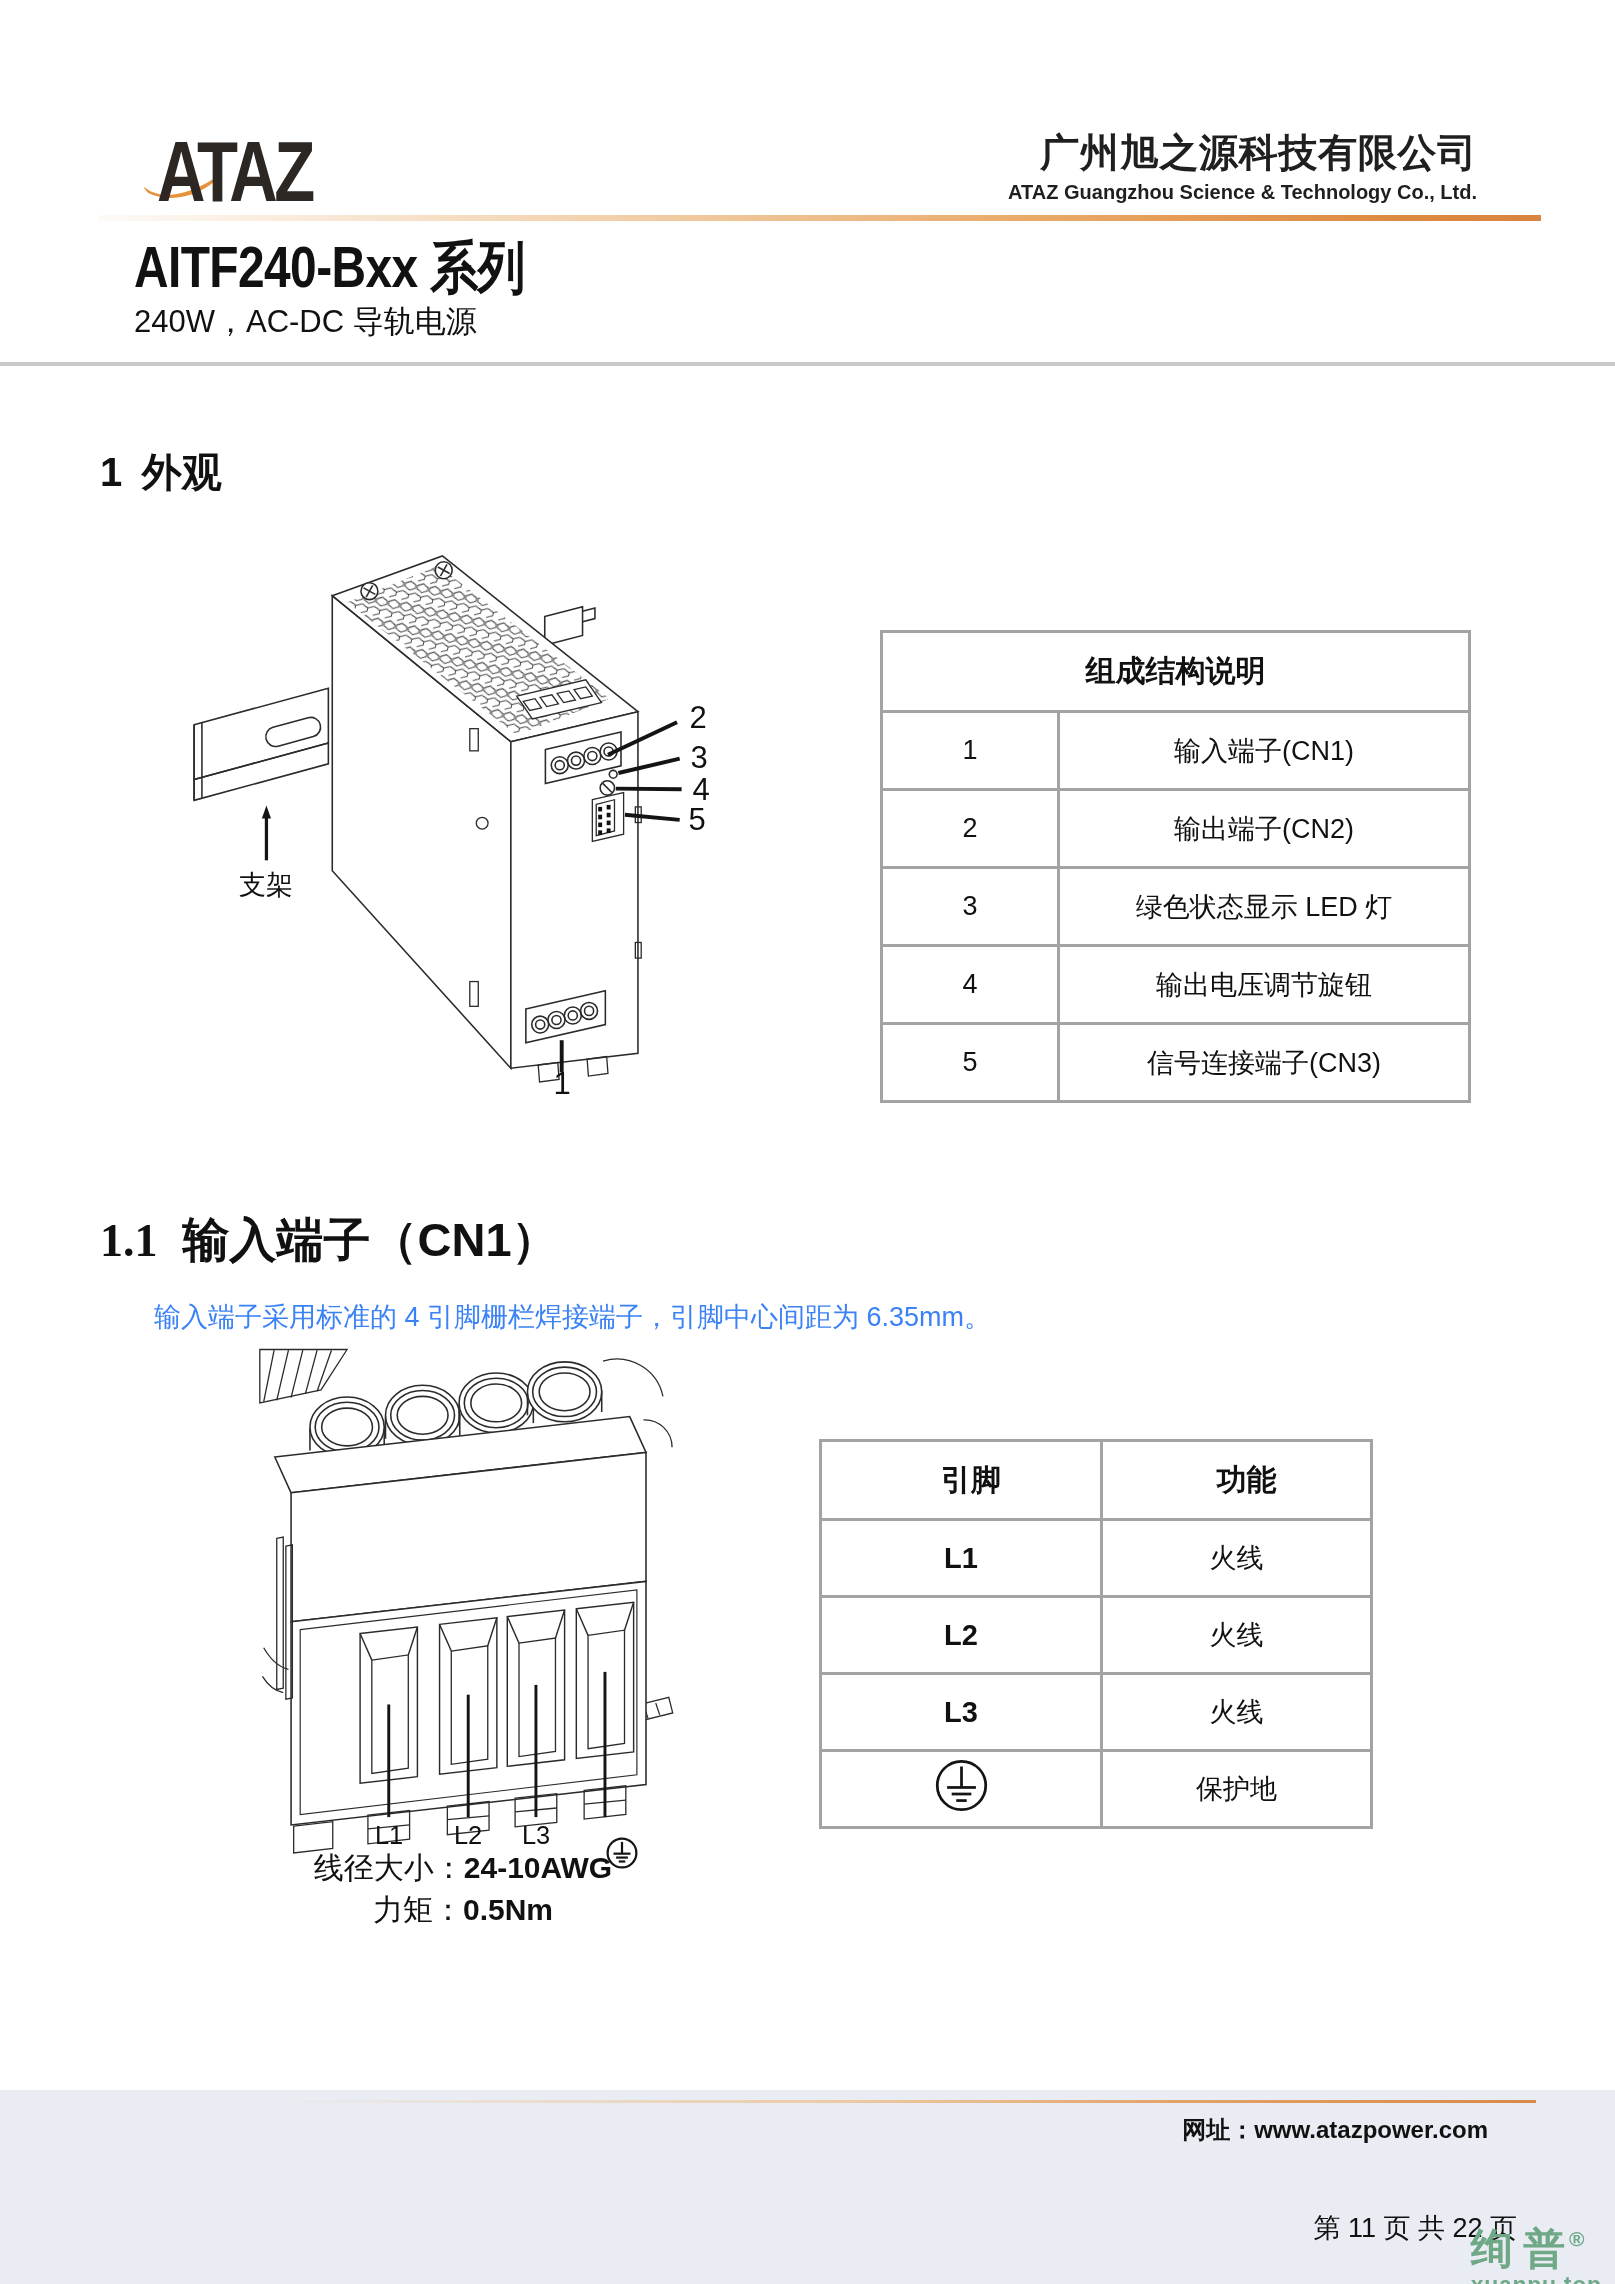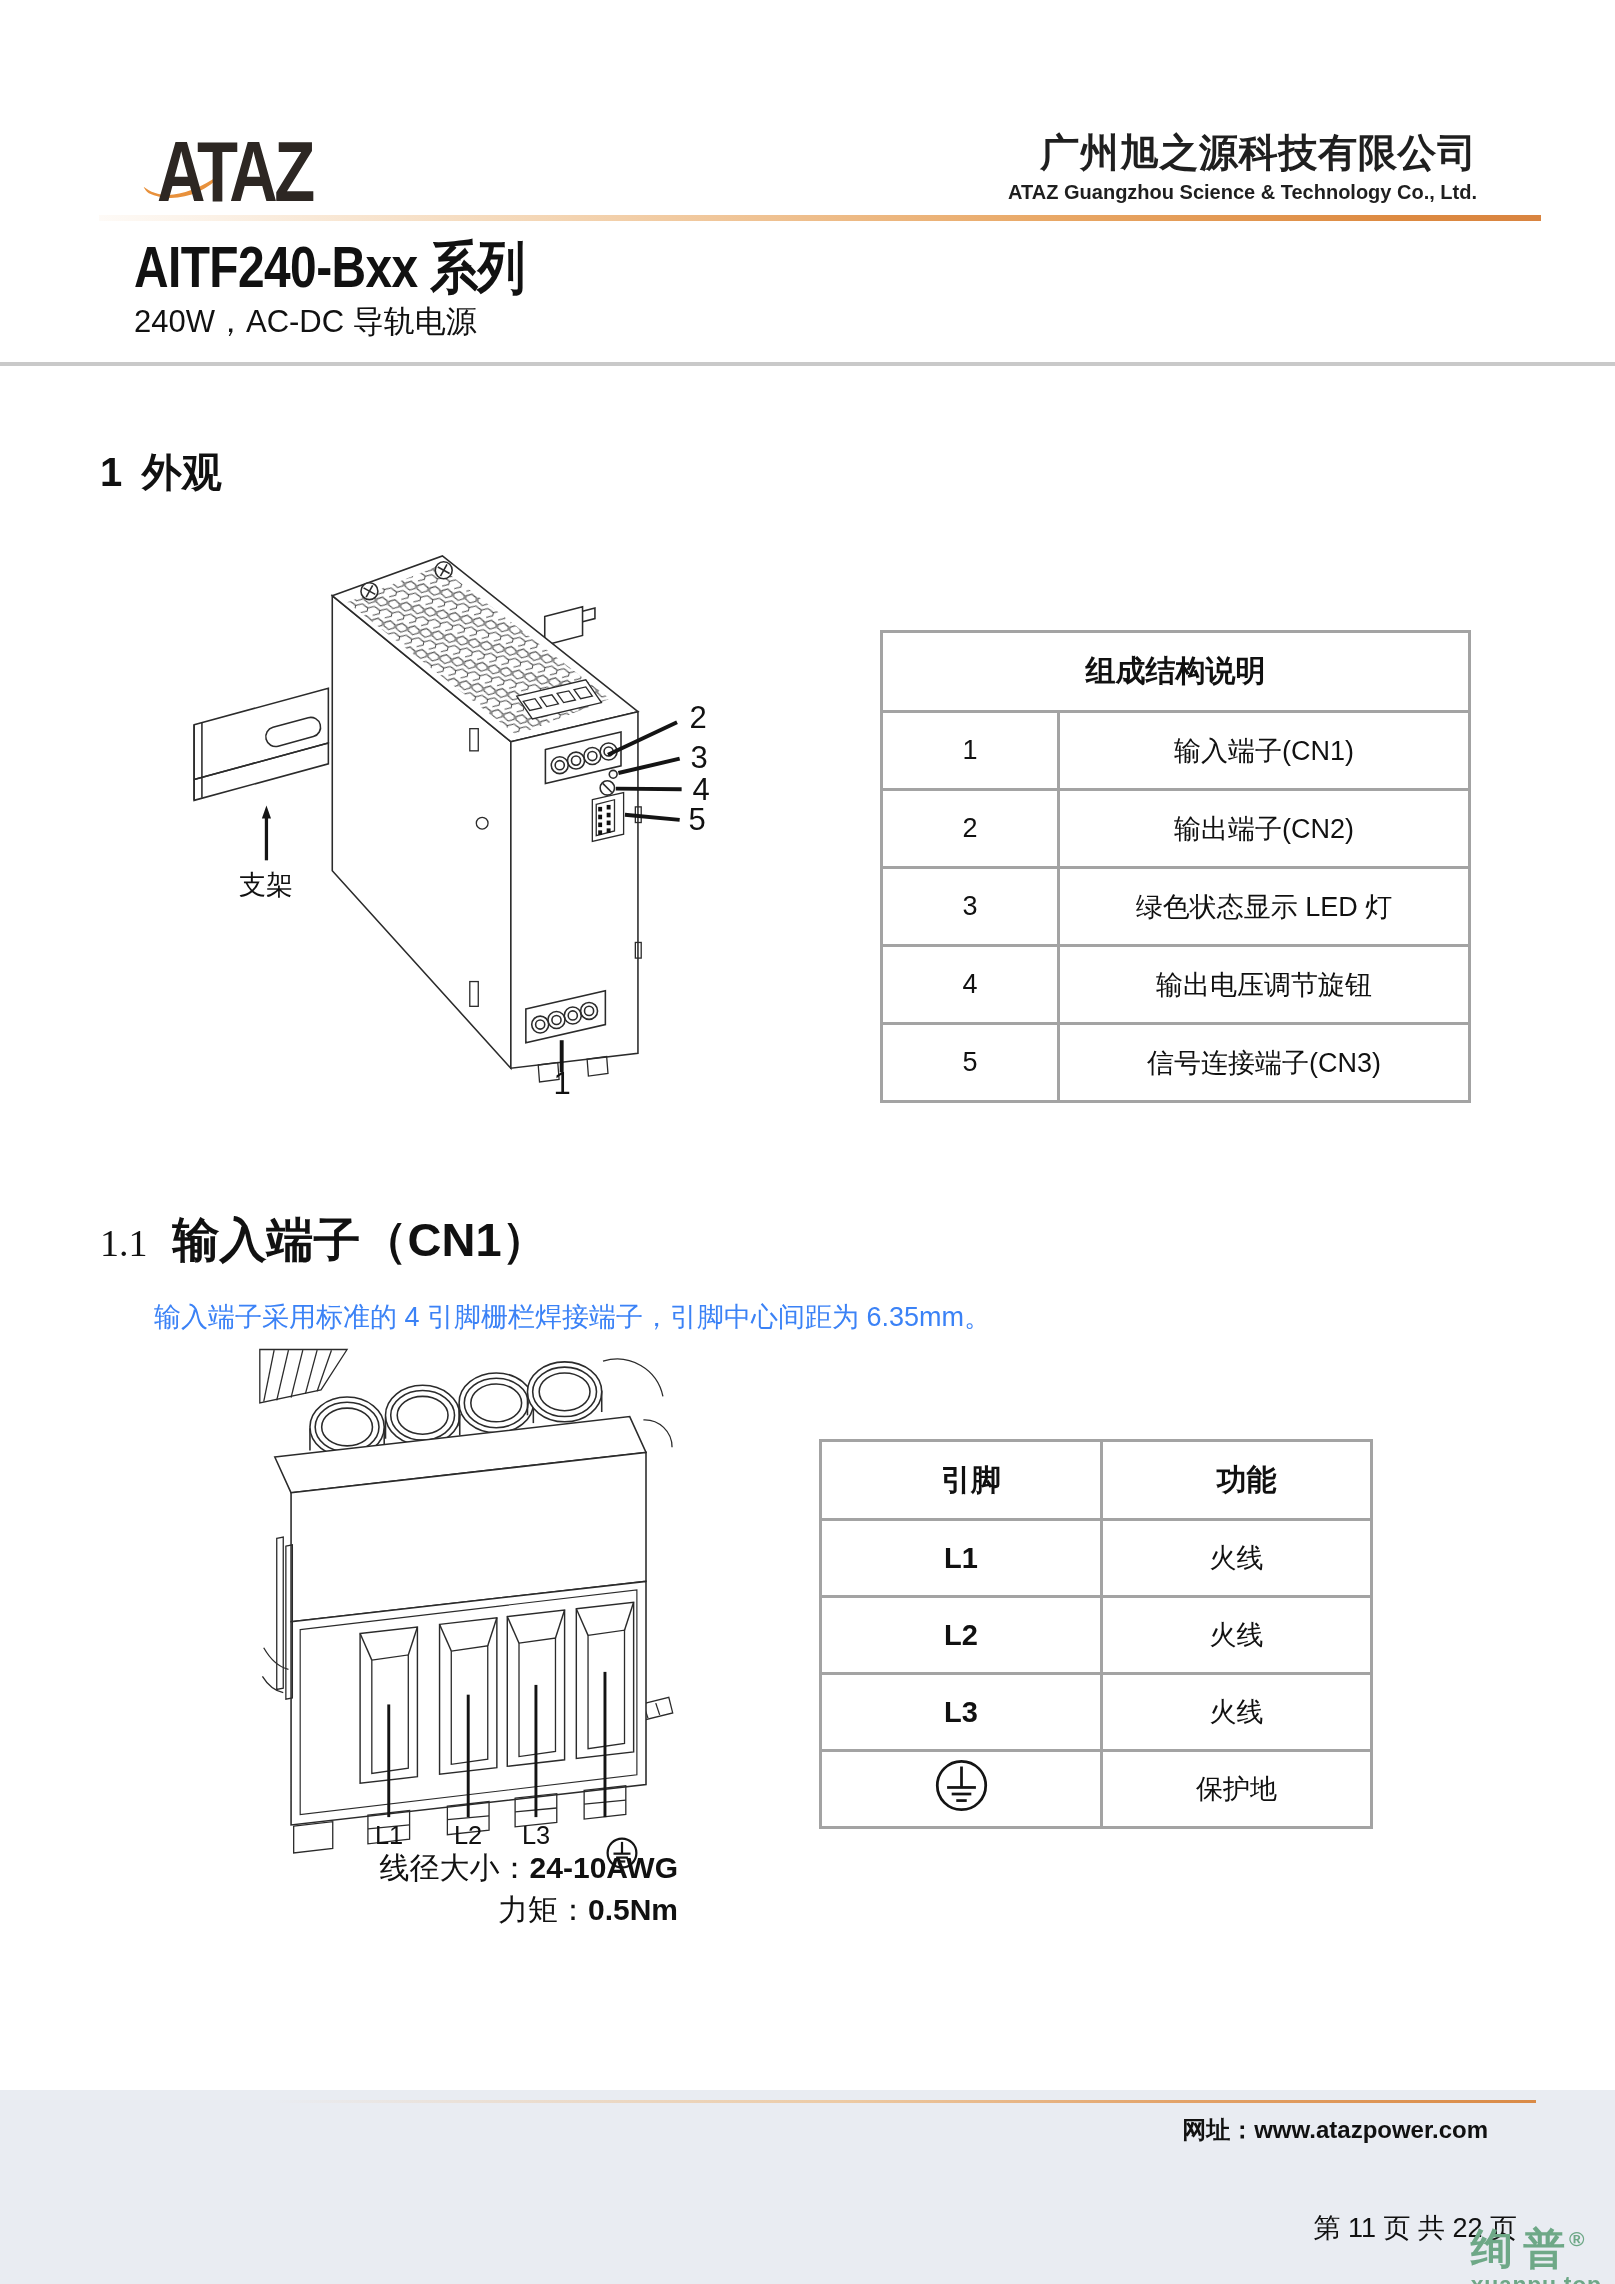--- a/index.html
+++ b/index.html
@@ -21,33 +21,33 @@
   
   .doc-title{left:134px;top:239px;font-size:57px;font-weight:700;letter-spacing:-0.7px;
              transform:scaleX(.84);transform-origin:left top;white-space:nowrap;}
   .doc-subtitle{left:134px;top:306px;font-size:31px;font-weight:400;white-space:nowrap;}
   .gray-rule{left:0;top:362px;width:1616px;height:3.9px;background:#c9c9c9;}
 
   
   .h1{left:100px;top:452px;font-size:40px;font-weight:700;white-space:nowrap;}
   .h1 .h-txt{margin-left:19.6px;}
   .h2{left:100px;top:1216px;white-space:nowrap;}
-  .h2 .h-num{font-family:"Liberation Serif","DejaVu Serif",serif;font-size:38px;font-weight:400;}
+  .h2 .h-num{font-family:"Liberation Serif","DejaVu Serif",serif;font-size:46px;font-weight:700;}
   .h2 .h-txt{font-size:47px;font-weight:700;margin-left:25px;}
   .body-text{left:154px;top:1304px;font-size:27px;color:#3b82f6;white-space:nowrap;}
 
   
   .fig1{left:183px;top:554px;width:541px;height:554px;}
   .fig2{left:248px;top:1343px;width:430px;height:521px;}
   .fig1 svg,.fig2 svg{position:absolute;left:0;top:0;}
   .callout{position:absolute;font-size:31px;font-weight:500;color:#111;transform:translate(-50%,-50%);}
   .bracket-label{position:absolute;font-size:27px;font-weight:500;color:#111;transform:translate(-50%,-50%);white-space:nowrap;}
   .pin-label{position:absolute;font-size:25.4px;font-weight:500;color:#111;transform:translate(-50%,-50%);}
   .earth-label{position:absolute;transform:translate(-50%,-50%);}
-  .wire-line{left:248px;top:1853px;width:430px;text-align:right;font-size:30px;white-space:nowrap;}
+  .wire-line{left:248px;top:1853px;width:430px;text-align:center;font-size:30px;white-space:nowrap;}
   .wire-line .lbl{font-weight:500;}
   .wire-line .val{font-weight:700;}
   .torque-line{top:1895px;}
 
   
   .tbl{position:absolute;border-collapse:collapse;table-layout:fixed;background:#fff;}
   .tbl td{border:3.3px solid #a3a3a3;text-align:center;vertical-align:middle;padding:0;}
   .table1{left:880px;top:630px;width:591px;}
   .table1 .c1{width:177px;}
   .table1 .hd{height:77px;font-size:30px;font-weight:700;}

